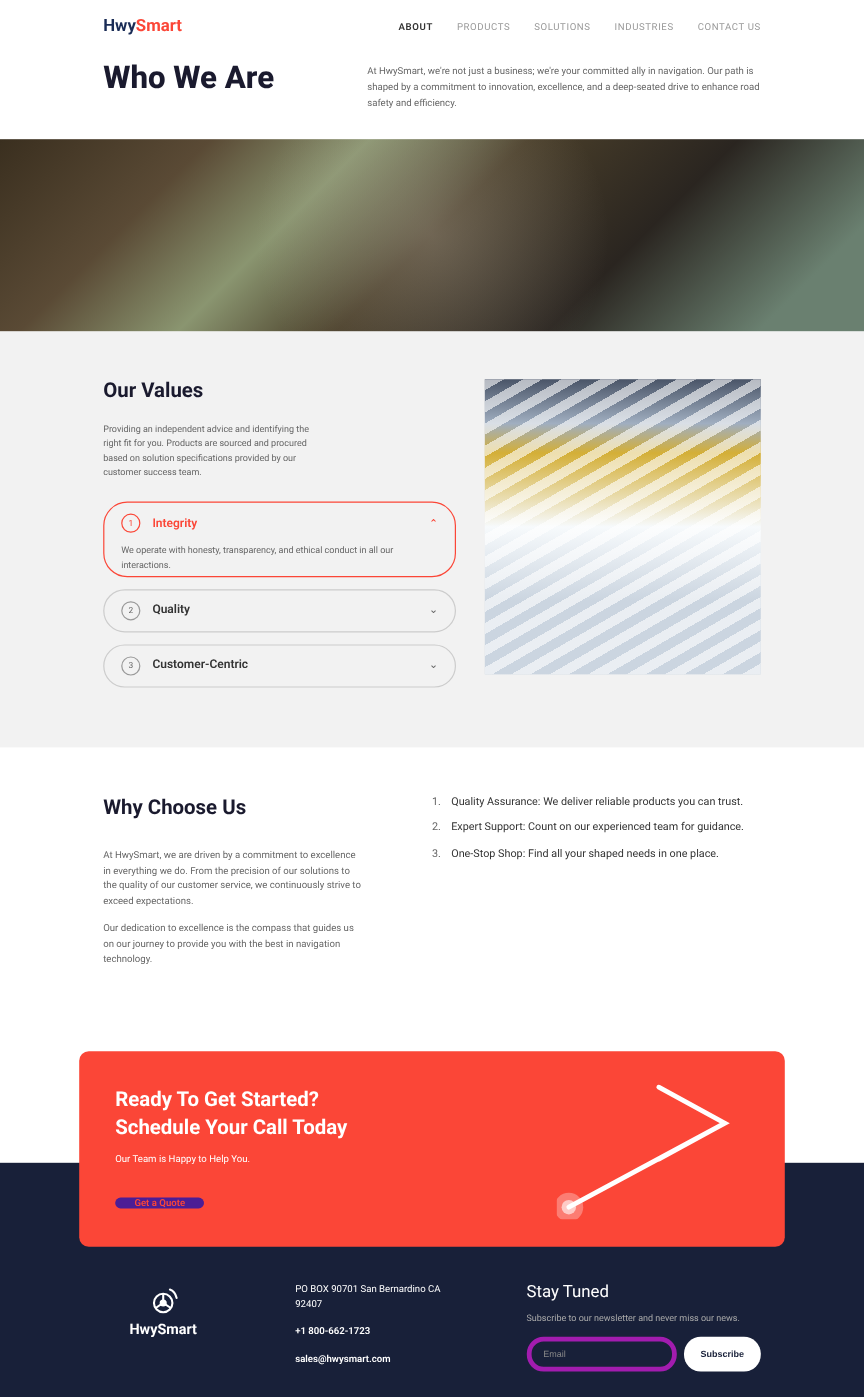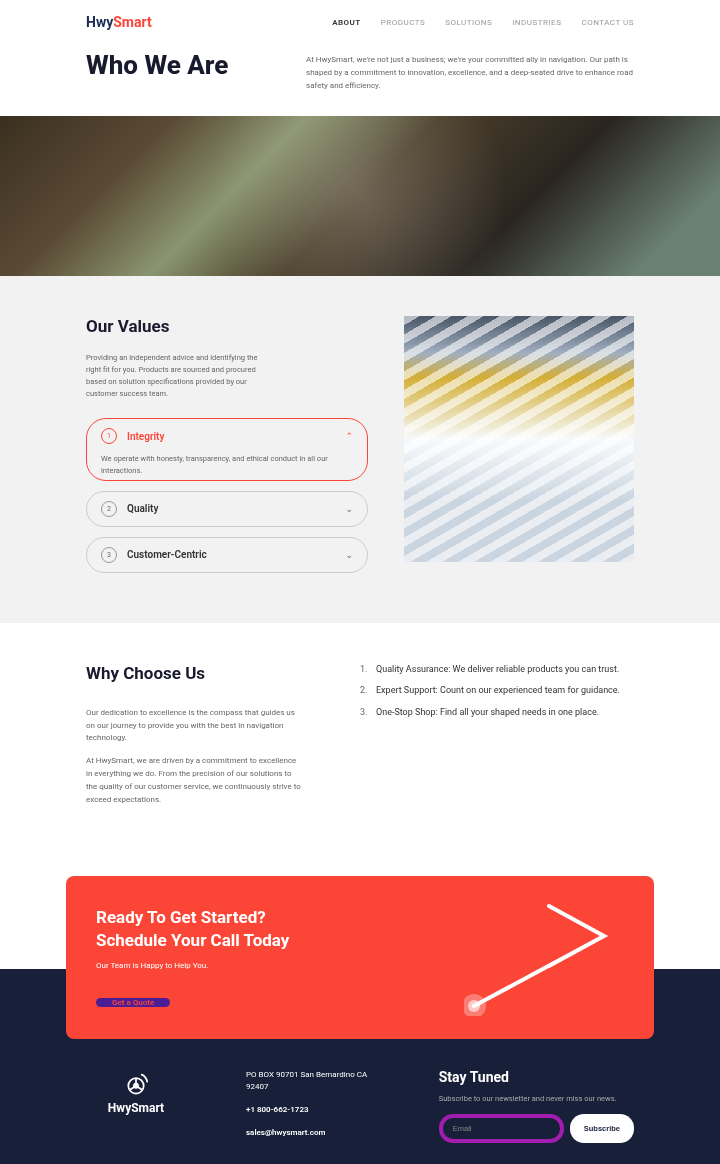--- a/index.html
+++ b/index.html
@@ -13,21 +13,21 @@
 .nav{display:flex;gap:20px}
 .nav a{font-size:8px;letter-spacing:0.5px;color:#999;text-decoration:none;text-transform:uppercase;cursor:pointer}
 .nav a.active{color:#333;font-weight:600}
 .hero{padding:6px 16px 24px}
 .hero-inner{display:flex;gap:40px}
 .hero-title{font-size:26px;font-weight:800;color:#1a1a2e;flex:0 0 180px}
 .hero-desc{font-size:8px;color:#666;line-height:1.6;flex:1;padding-top:4px}
 .aerial{height:160px;background:linear-gradient(135deg,#3a2f1f 0%,#5a4a35 20%,#8a9570 35%,#4a3f2a 50%,#2a2520 70%,#6a8070 90%);position:relative;overflow:hidden}
 .aerial::before{content:'';position:absolute;inset:0;background:radial-gradient(circle at 50% 50%,rgba(200,190,180,0.3) 0%,transparent 40%)}
 .values-section{background:#f2f2f2;padding:40px 0}
-.values-inner{display:flex;gap:36px}
+.values-inner{display:flex;gap:24px}
 .values-left{flex:1}
 .values-title{font-size:17px;font-weight:700;color:#1a1a2e;margin-bottom:16px}
 .values-desc{font-size:7.5px;color:#666;line-height:1.6;margin-bottom:18px;max-width:180px}
 .accordion-item{border:1px solid #ccc;border-radius:20px;margin-bottom:10px;background:transparent}
 .accordion-item.active{border-color:#fb4637ff}
 .accordion-header{display:flex;align-items:center;padding:9px 14px;cursor:pointer}
 .accordion-num{width:16px;height:16px;border:1px solid #999;border-radius:50%;display:flex;align-items:center;justify-content:center;font-size:7px;color:#666;margin-right:10px}
 .accordion-item.active .accordion-num{border-color:#fb4637ff;color:#fb4637ff}
 .accordion-label{flex:1;font-size:10px;font-weight:600;color:#333}
 .accordion-item.active .accordion-label{color:#fb4637ff}
@@ -53,21 +53,21 @@
 .cta-arrow svg{width:100%;height:100%}
 .footer{background:#182039;color:#fff;padding:100px 0 30px;margin-top:-70px}
 .footer-top{display:flex;gap:60px;margin-bottom:40px}
 .footer-brand{flex:0 0 100px}
 .footer-logo{display:flex;flex-direction:column;align-items:center;gap:4px}
 .footer-logo-icon{width:28px;height:28px}
 .footer-logo-text{font-size:12px;font-weight:700;color:#fff}
 .footer-contact{flex:1;font-size:8px;line-height:1.6}
 .footer-contact div{margin-bottom:10px}
 .footer-newsletter{flex:0 0 180px}
-.footer-newsletter h3{font-size:14px;font-weight:700;margin-bottom:8px}
+.footer-newsletter h3{font-size:14px;font-weight:400;margin-bottom:8px}
 .footer-newsletter p{font-size:7.5px;color:#aaa;line-height:1.5;margin-bottom:10px}
 .newsletter-form{display:flex;gap:6px}
 .newsletter-input{flex:1;padding:6px 10px;border:4px solid #a21caf;border-radius:14px;background:transparent;color:#fff;font-size:7.5px;outline:none}
 .newsletter-input::placeholder{color:#888}
 .newsletter-btn{padding:2px 14px;background:#fff;color:#182039;border:none;border-radius:14px;font-size:7.5px;font-weight:600;cursor:pointer}
 </style>
 </head>
 <body>
 
 <div class="header">
@@ -126,22 +126,22 @@
       </div>
     </div>
     <div class="values-img"></div>
   </div>
 </div>
 
 <div class="why-section">
   <div class="container why-inner">
     <div class="why-left">
       <h2 class="why-title">Why Choose Us</h2>
+      <p class="why-para">At HwySmart, we are driven by a commitment to excellence in everything we do. From the precision of our solutions to the quality of our customer service, we continuously strive to exceed expectations.</p>
       <p class="why-para">Our dedication to excellence is the compass that guides us on our journey to provide you with the best in navigation technology.</p>
-      <p class="why-para">At HwySmart, we are driven by a commitment to excellence in everything we do. From the precision of our solutions to the quality of our customer service, we continuously strive to exceed expectations.</p>
     </div>
     <ol class="why-list">
       <li>Quality Assurance: We deliver reliable products you can trust.</li>
       <li>Expert Support: Count on our experienced team for guidance.</li>
       <li>One-Stop Shop: Find all your shaped needs in one place.</li>
     </ol>
   </div>
 </div>
 
 <div class="cta-section">

